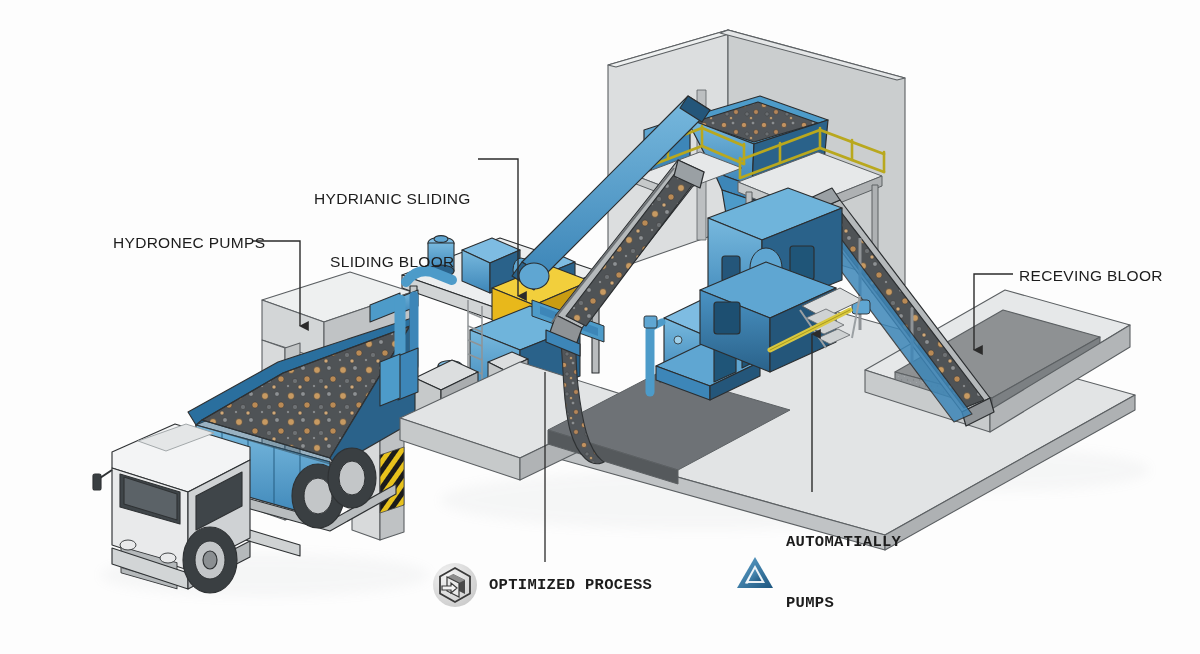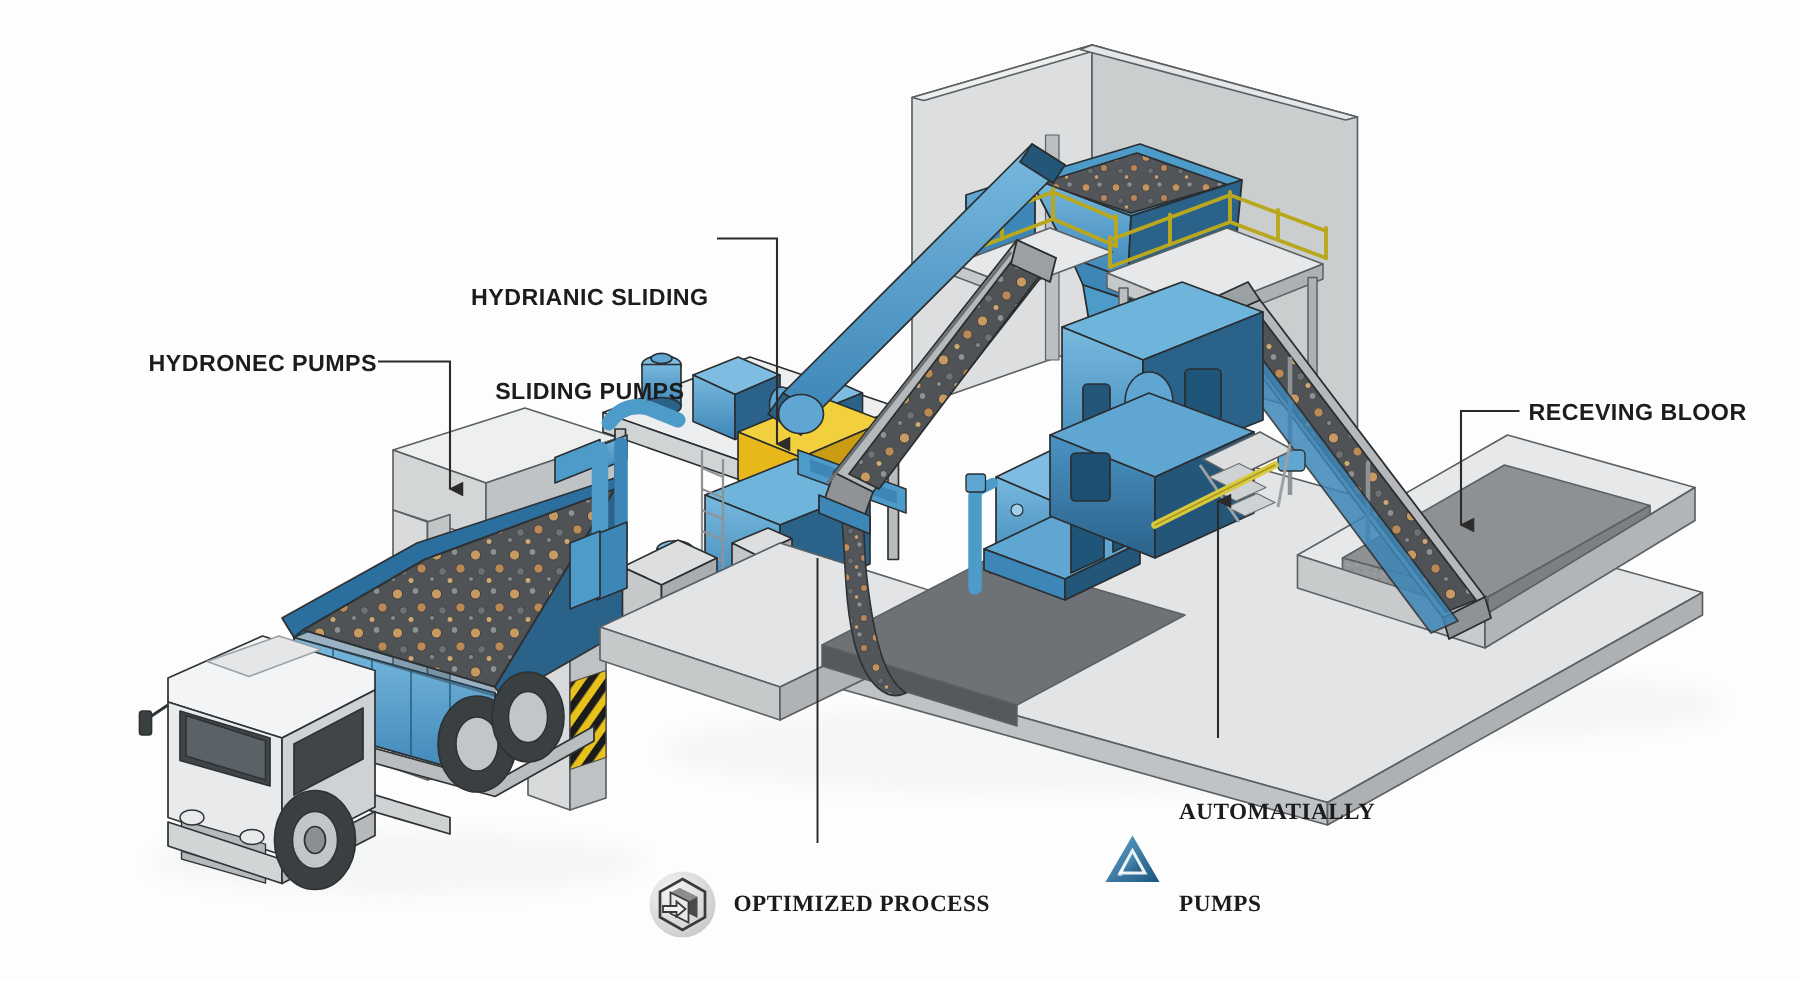--- a/index.html
+++ b/index.html
@@ -9,42 +9,42 @@
     background:#fdfdfd;
     font-family:"Liberation Sans", sans-serif;
     overflow:hidden;
   }
   #stage { position:relative; width:1200px; height:654px; background:#fdfdfd; }
   #scene { position:absolute; inset:0; width:1200px; height:654px; }
 
   .callout-label {
     position:absolute;
     font-family:"Liberation Sans", sans-serif;
-    font-weight:700;
+    font-weight:400;
     font-size:15.5px;
     letter-spacing:.3px;
     color:#1c1c1c;
     white-space:pre;
     line-height:1.35;
   }
-  .cl-hyd-pumps { left:99px;  top:233px; }
+  .cl-hyd-pumps { left:113px;  top:233px; }
   .cl-sliding   { left:314px; top:147px; text-align:center; }
   .cl-receiving { left:1019px; top:266px; }
 
   .icon-label {
     position:absolute;
     display:flex; align-items:center; gap:11px;
   }
   .icon-label .txt {
-    font-family:Liberation Serif, serif;
+    font-family:Liberation Mono, monospace;
     font-weight:700; font-size:15.5px; letter-spacing:.3px;
     color:#1c1c1c; line-height:1.3; white-space:pre;
   }
   .il-auto { left:735px; top:492px; }
-  .il-opt  { left:432px; top:580px; }
+  .il-opt  { left:432px; top:562px; }
   .ico { flex:0 0 auto; display:block; }
 </style>
 </head>
 <body>
 
 <div id="stage">
 
   <svg id="scene" viewBox="0 0 1200 654">
     <defs>
       <linearGradient id="gBlue" x1="0" y1="0" x2="0" y2="1">
@@ -438,21 +438,21 @@
 
       <path d="M545,562 L545,372" stroke-width="1.3"></path>
     </g>
 
   </svg>
 
   <div class="callout-label cl-hyd-pumps">HYDRONEC PUMPS</div>
 
   <div class="callout-label cl-sliding">
     <div>HYDRIANIC SLIDING</div>
-    <div>SLIDING PUMPS</div>
+    <div>SLIDING BLOOR</div>
   </div>
 
   <div class="callout-label cl-receiving">RECEVING BLOOR</div>
 
   <div class="icon-label il-auto">
     <svg class="ico" width="40" height="38" viewBox="0 0 40 38">
       <polygon points="20,3 38,34 2,34" fill="url(#gIcoBlue)"></polygon>
       <polygon points="20,11 30,29 10,29" fill="#ffffff" opacity=".9"></polygon>
       <polygon points="20,15 26.5,27 13.5,27" fill="url(#gIcoBlue)"></polygon>
       <path d="M10,30 L16,20 L13,30 Z" fill="#ffffff" opacity=".55"></path>

